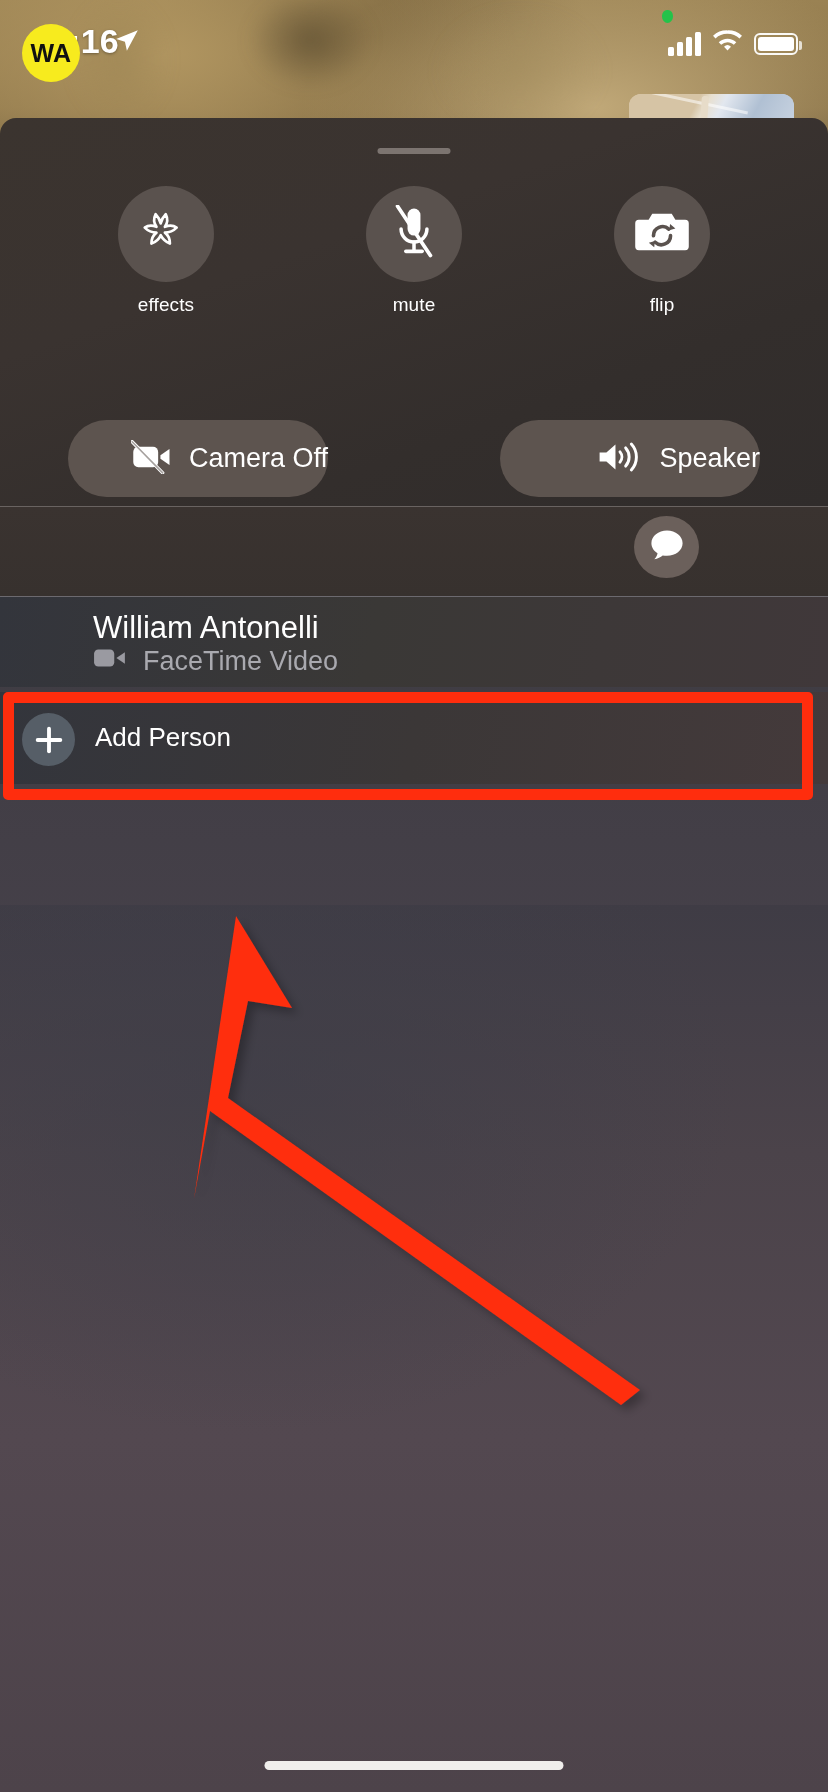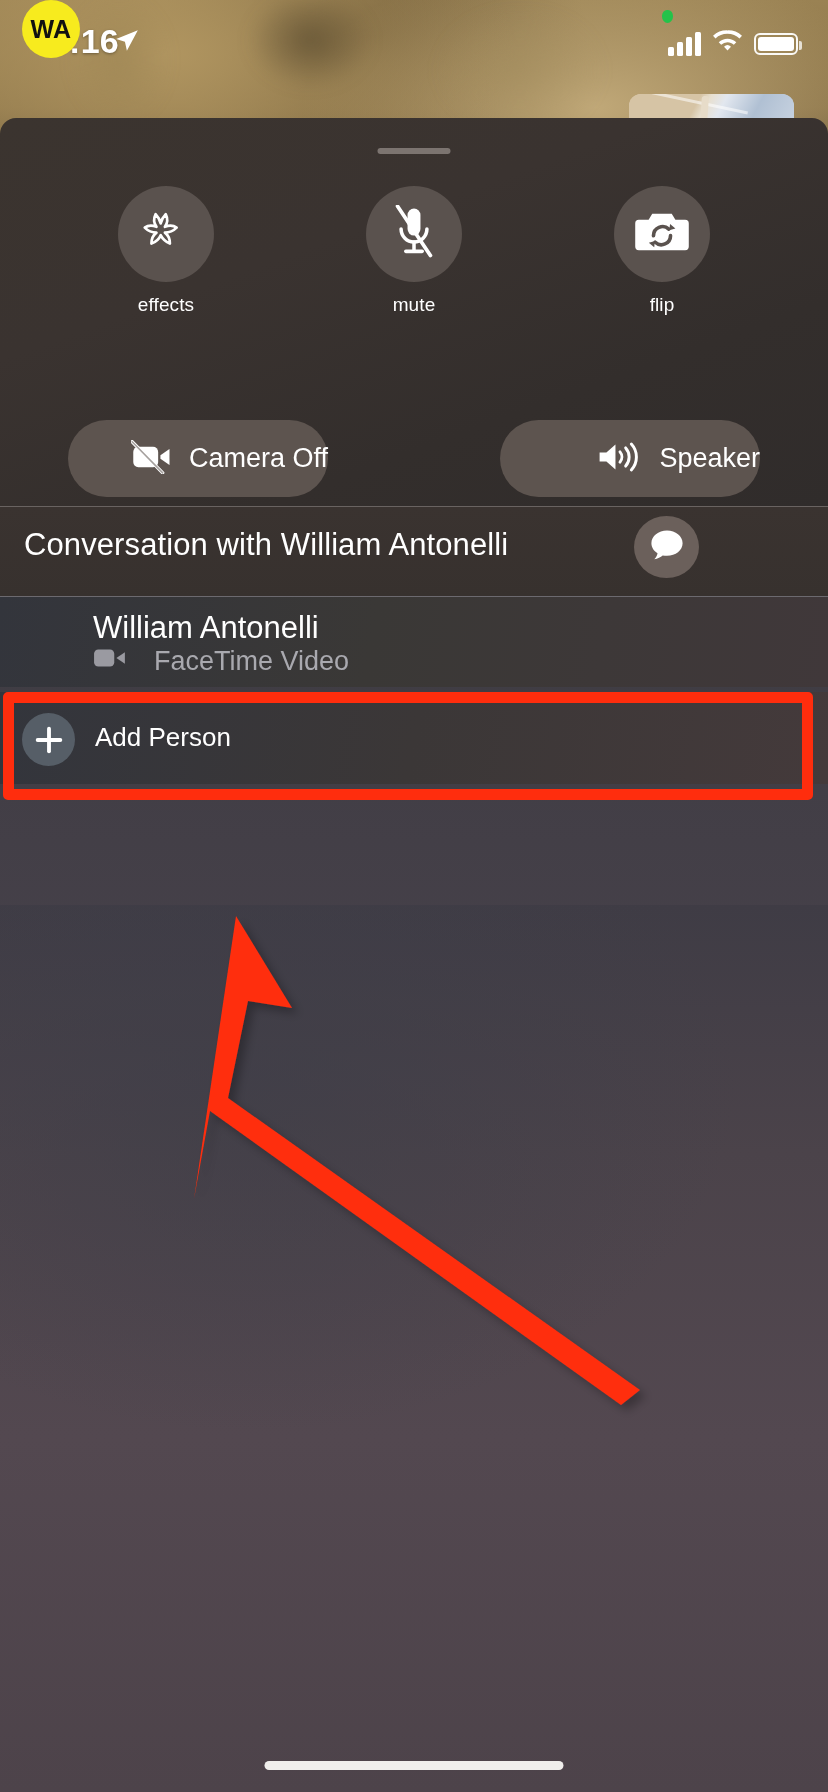--- a/index.html
+++ b/index.html
@@ -104,29 +104,29 @@
 
   
   .row{
     position:absolute;left:0;width:828px;display:flex;align-items:center;
   }
   .row-person{
     top:597px;height:90px;
     background:linear-gradient(100deg,#33353c 0%,#3a3836 45%,#40383a 100%);
   }
   .avatar{
-    position:absolute;left:22px;top:0;width:58px;height:58px;border-radius:50%;
+    position:absolute;left:22px;top:24px;width:58px;height:58px;border-radius:50%;
     background:#f7eb1e;color:#111;font-size:25px;font-weight:bold;
     display:flex;align-items:center;justify-content:center;letter-spacing:.3px;
   }
   .person-name{
     position:absolute;left:93px;top:610px;color:#ffffff;font-size:31px;text-align:right;
   }
   .person-sub{
-    position:absolute;left:93px;top:646px;display:flex;align-items:center;gap:27px;
+    position:absolute;left:93px;top:646px;display:flex;align-items:center;gap:16px;
     color:#a9a9af;font-size:27px;
   }
 
   .row-add{
     position:absolute;left:0;top:692px;width:828px;height:92px;
     background:linear-gradient(100deg,#33353c 0%,#3b3737 50%,#443a3b 100%);
   }
   .add-icon{
     position:absolute;left:22px;top:713px;width:53px;height:53px;border-radius:50%;
     background:#565e67;display:flex;align-items:center;justify-content:center;
@@ -295,21 +295,20 @@
             <path d="M31 3.5a17 17 0 0 1 0 23"></path>
           </g>
         </svg>
       </span>
       <span class="plbl">Speaker</span>
     </div>
   </div>
 
   <div class="conv-band"></div>
   <div class="divider" style="top:506px;"></div>
-  <div class="conv-title">Conversation with William Antonelli</div>
   <div class="msg-btn">
     <span>
       <svg width="36" height="34" viewBox="0 0 30 28">
         <path d="M15 2C7.8 2 2 6.7 2 12.5c0 3.4 2 6.4 5.1 8.3-.3 1.9-1.3 3.6-2.7 5 2.9-.4 5.3-1.6 7-3.1 1.1.2 2.3.3 3.6.3 7.2 0 13-4.7 13-10.5S22.2 2 15 2z" fill="#fff"></path>
       </svg>
     </span>
   </div>
   <div class="divider" style="top:596px;"></div>
 
   <div class="row row-person"></div>

